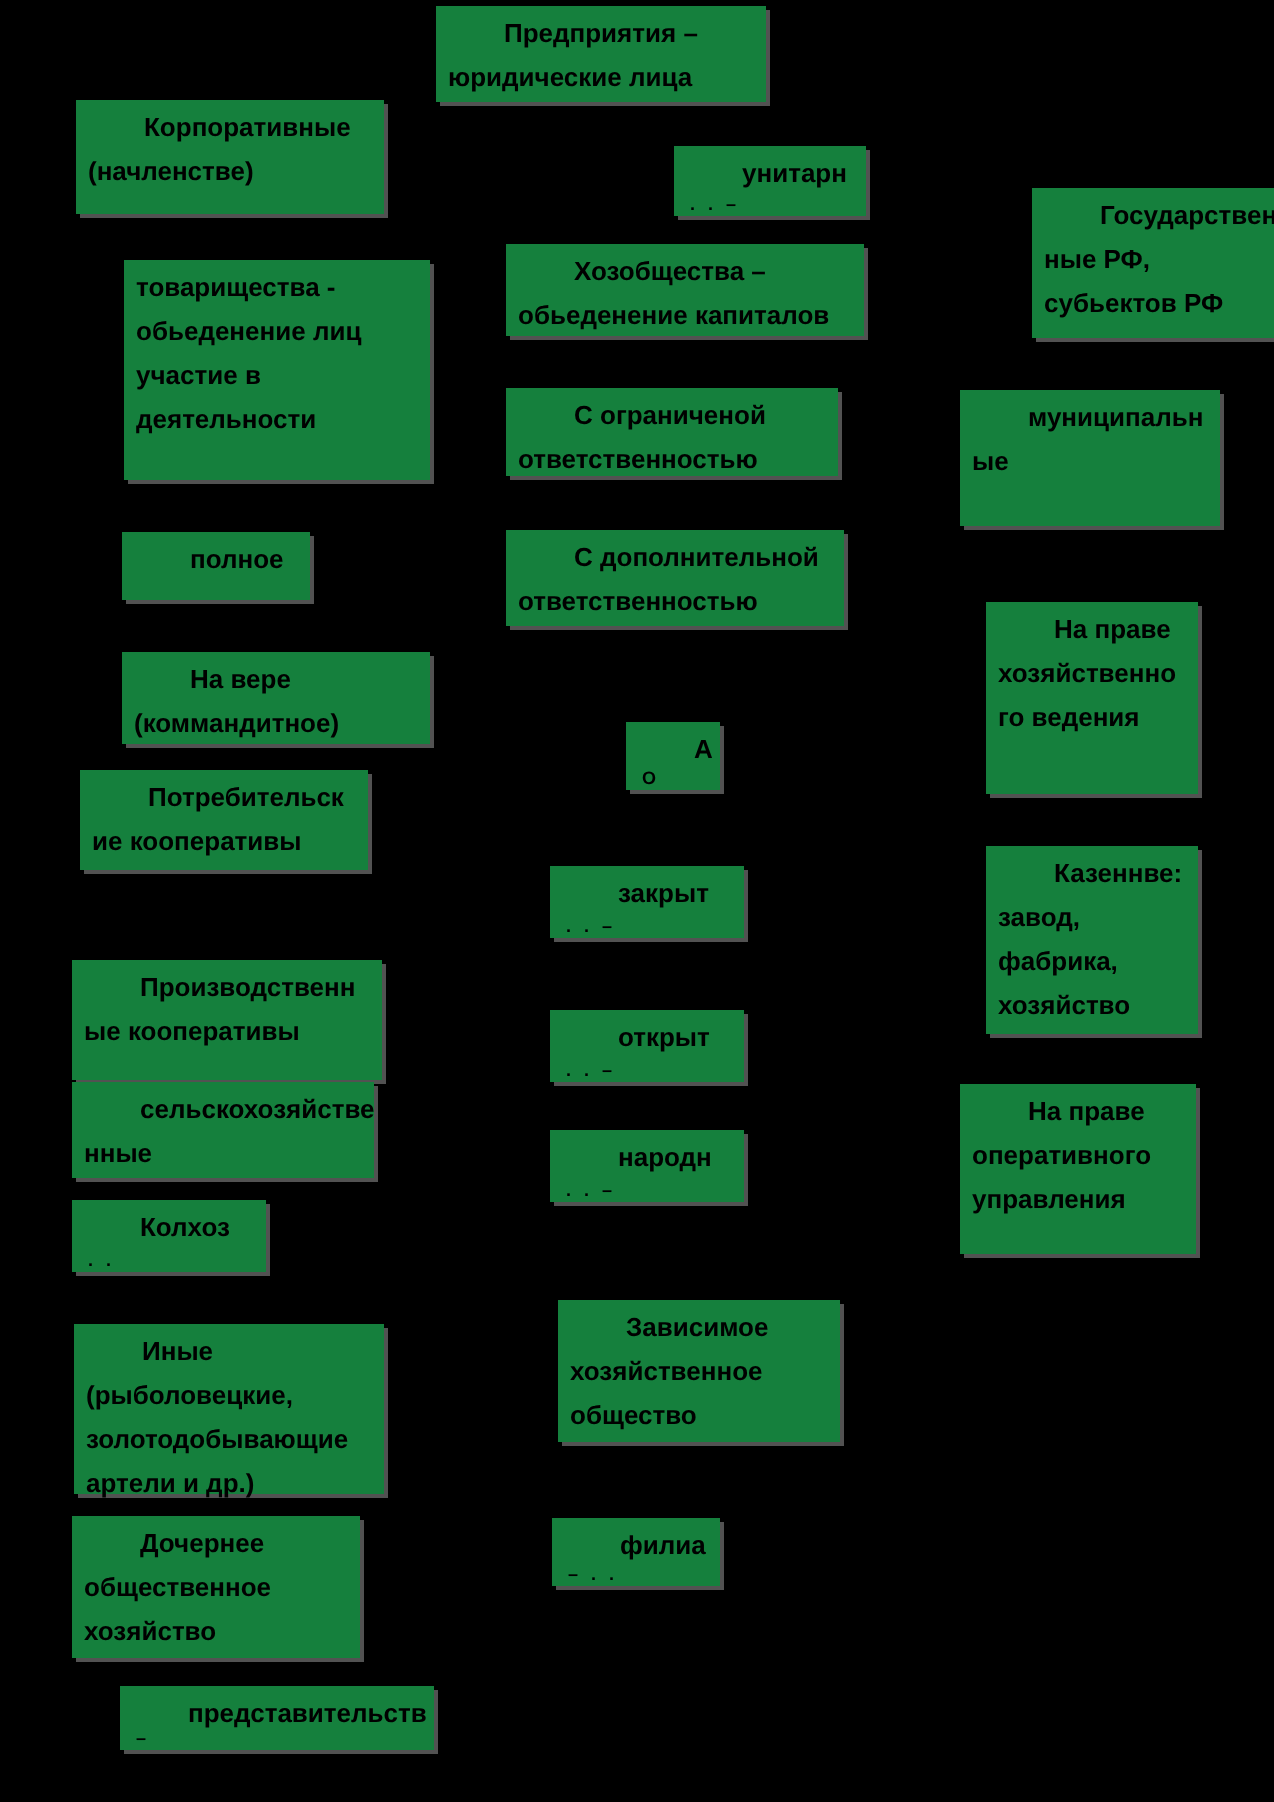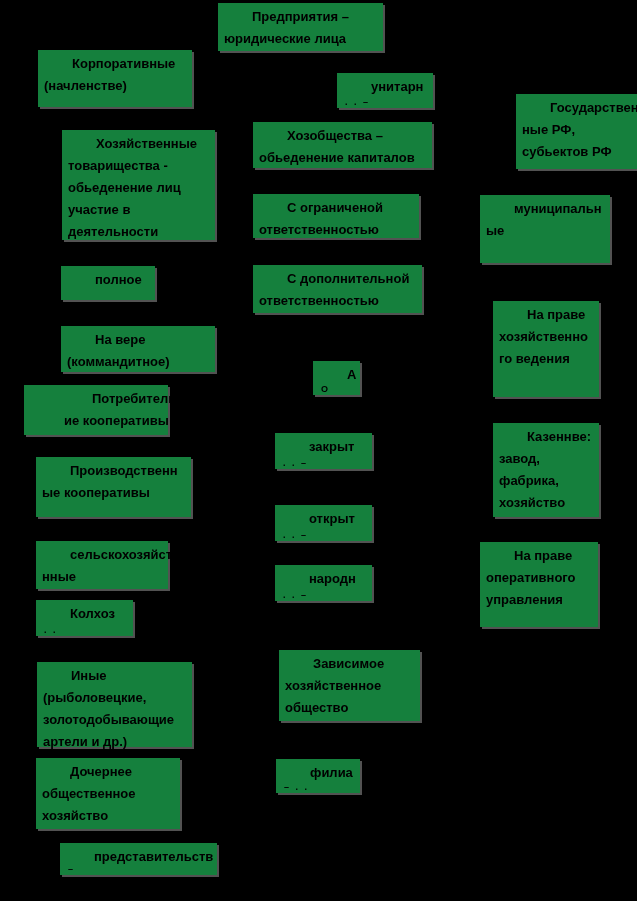--- a/index.html
+++ b/index.html
@@ -62,21 +62,20 @@
   <div class="node" style="left:480px; top:94px;  width:130px; height:75px;margin-left:36px;">
       <div class="line first">Государствен</div>
       <div class="line">ные РФ,</div>
       <div class="line">субьектов РФ</div>
     </div>
   <div class="node" style="left:253px; top:122px; width:179px; height:46px;">
       <div class="line first">Хозобщества –</div>
       <div class="line">обьеденение капиталов</div>
     </div>
   <div class="node" style="left:62px;  top:130px; width:153px; height:110px;">
-      <div class="line first">Хозяйственные</div>
       <div class="line">товарищества -</div>
       <div class="line">обьеденение лиц</div>
       <div class="line">участие в</div>
       <div class="line">деятельности</div>
     </div>
   <div class="node" style="left:253px; top:194px; width:166px; height:44px;">
       <div class="line first">С ограниченой</div>
       <div class="line">ответственностью</div>
     </div>
   <div class="node" style="left:480px; top:195px; width:130px; height:68px;">
@@ -96,43 +95,43 @@
       <div class="line">го ведения</div>
     </div>
   <div class="node" style="left:61px;  top:326px; width:154px; height:46px;">
       <div class="line first">На вере</div>
       <div class="line">(коммандитное)</div>
     </div>
   <div class="node" style="left:313px; top:361px; width:47px;  height:34px;">
       <div class="line first">А</div>
       <div class="frag">О</div>
     </div>
-  <div class="node" style="left:24px;  top:385px; width:144px; height:50px;padding-left:34px;">
+  <div class="node" style="left:40px;  top:385px; width:144px; height:50px;">
       <div class="line first">Потребительск</div>
       <div class="line">ие кооперативы</div>
     </div>
   <div class="node" style="left:275px; top:433px; width:97px;  height:36px;">
       <div class="line first">закрыт</div>
       <div class="frag">. . –</div>
     </div>
   <div class="node" style="left:493px; top:423px; width:106px; height:94px;">
       <div class="line first">Казеннве:</div>
       <div class="line">завод,</div>
       <div class="line">фабрика,</div>
       <div class="line">хозяйство</div>
     </div>
-  <div class="node" style="left:36px;  top:457px; width:155px; height:60px;">
+  <div class="node" style="left:36px;  top:480px; width:155px; height:60px;">
       <div class="line first">Производственн</div>
       <div class="line">ые кооперативы</div>
     </div>
   <div class="node" style="left:275px; top:505px; width:97px;  height:36px;">
       <div class="line first">открыт</div>
       <div class="frag">. . –</div>
     </div>
-  <div class="node" style="left:36px;  top:541px; width:132px; height:48px;">
+  <div class="node" style="left:36px;  top:541px; width:151px; height:48px;">
       <div class="line first">сельскохозяйстве</div>
       <div class="line">нные</div>
     </div>
   <div class="node" style="left:480px; top:542px; width:118px; height:85px;">
       <div class="line first">На праве</div>
       <div class="line">оперативного</div>
       <div class="line">управления</div>
     </div>
   <div class="node" style="left:275px; top:565px; width:97px;  height:36px;">
       <div class="line first">народн</div>

